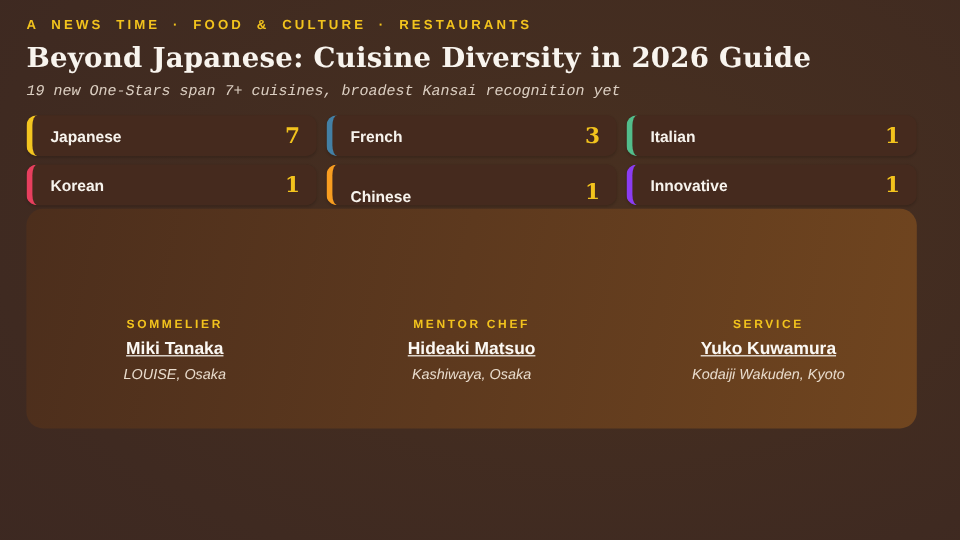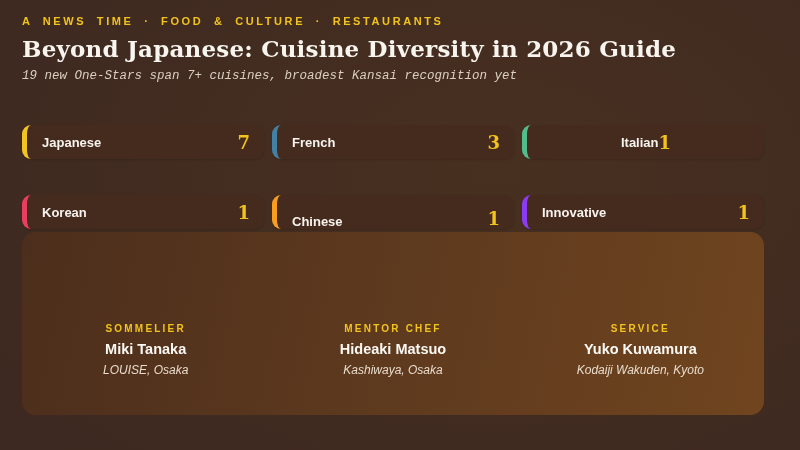--- a/index.html
+++ b/index.html
@@ -45,21 +45,20 @@
   .card {
     height: 34px;
     background: #452a1e;
     border-left: 5px solid #0f766e;
     border-radius: 9px;
     display: flex;
     align-items: center;
     justify-content: space-between;
     padding: 0 14px 0 15px;
     box-shadow: 0 1px 2px rgba(0,0,0,0.15);
-    margin-top: 29px;
   }
   .card-label {
     font-size: 13px;
     font-weight: bold;
     color: #f7f3ed;
   }
   .card-count {
     font-family: "DejaVu Serif", serif;
     font-size: 18px;
     font-weight: bold;
@@ -82,20 +81,21 @@
     font-weight: bold;
     letter-spacing: 2.2px;
     color: #f2c31d;
     text-transform: uppercase;
   }
   .award-name {
     margin-top: 7px;
     font-size: 14.5px;
     font-weight: bold;
     color: #fbf8f3;
+    text-decoration: underline;
   }
   .award-restaurant {
     margin-top: 6px;
     font-size: 12px;
     font-style: italic;
     color: #e9dccd;
   }
 </style>
 </head>
 <body>
@@ -110,21 +110,21 @@
 
   <section class="cards">
     <div class="card" style="border-left-color: rgb(243, 197, 32);">
       <span class="card-label">Japanese</span>
       <span class="card-count">7</span>
     </div>
     <div class="card" style="border-left-color: rgb(67, 128, 165);">
       <span class="card-label">French</span>
       <span class="card-count">3</span>
     </div>
-    <div class="card" style="border-left-color: rgb(82, 189, 139); justify-content: center;">
+    <div class="card" style="border-left-color: rgb(82, 189, 139);">
       <span class="card-label">Italian</span>
       <span class="card-count">1</span>
     </div>
     <div class="card" style="border-left-color: rgb(231, 63, 94);">
       <span class="card-label">Korean</span>
       <span class="card-count">1</span>
     </div>
     <div class="card" style="border-left-color: rgb(248, 157, 32); align-items: flex-end;">
       <span class="card-label">Chinese</span>
       <span class="card-count">1</span>

